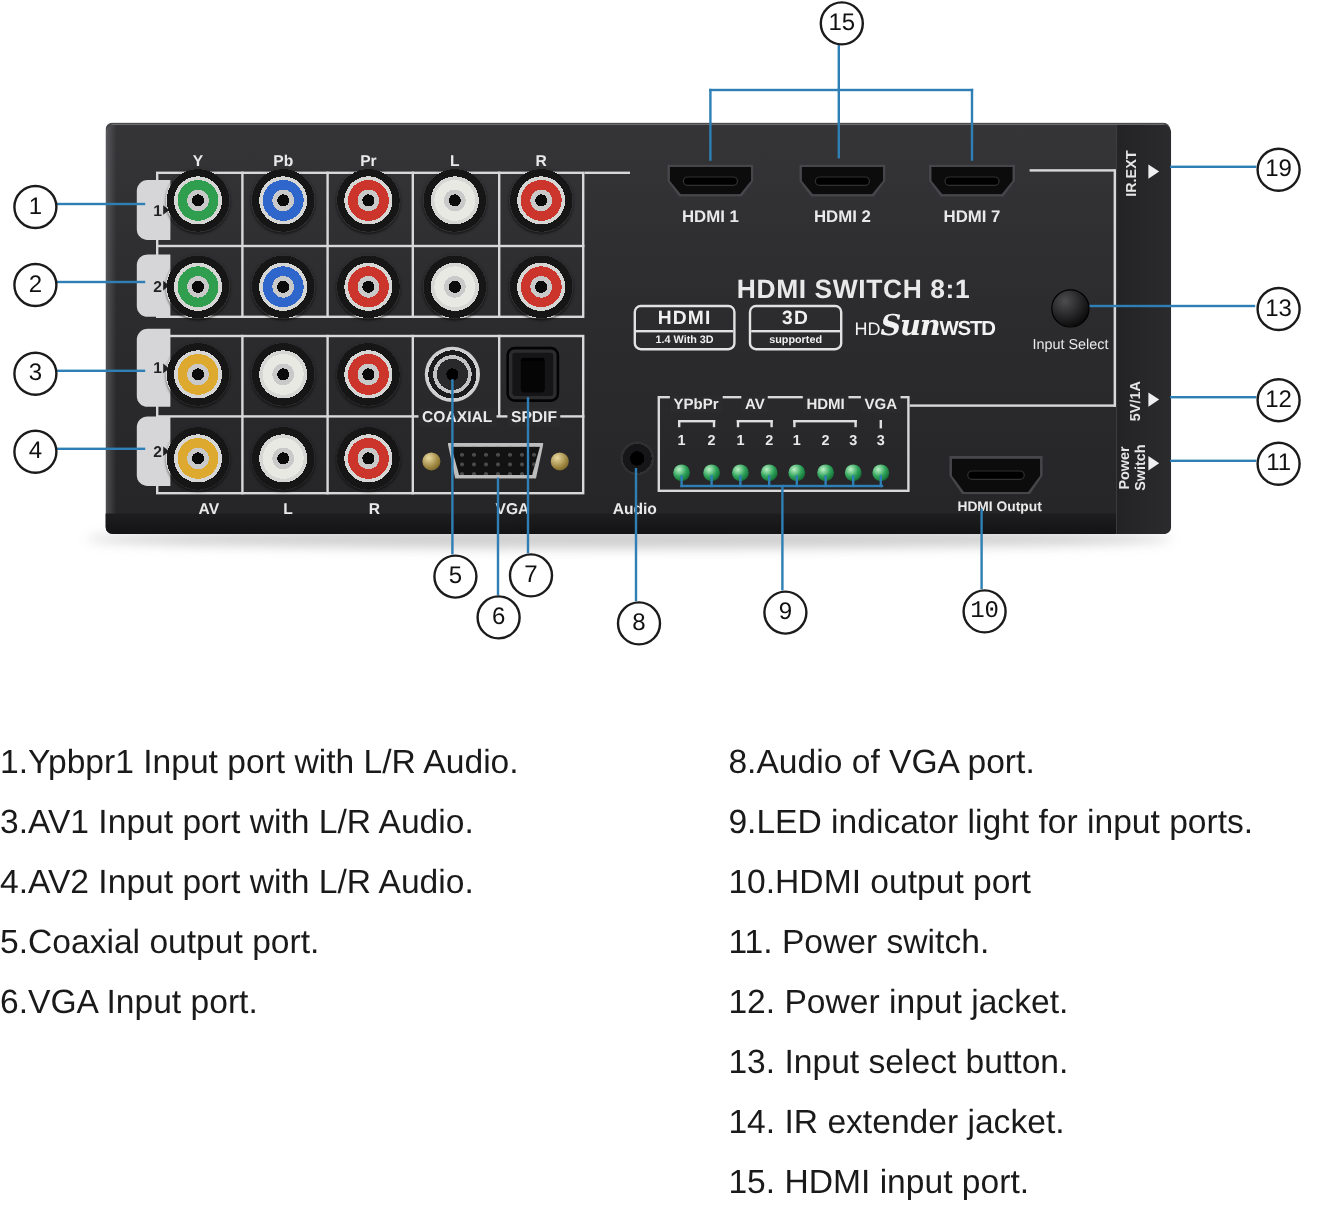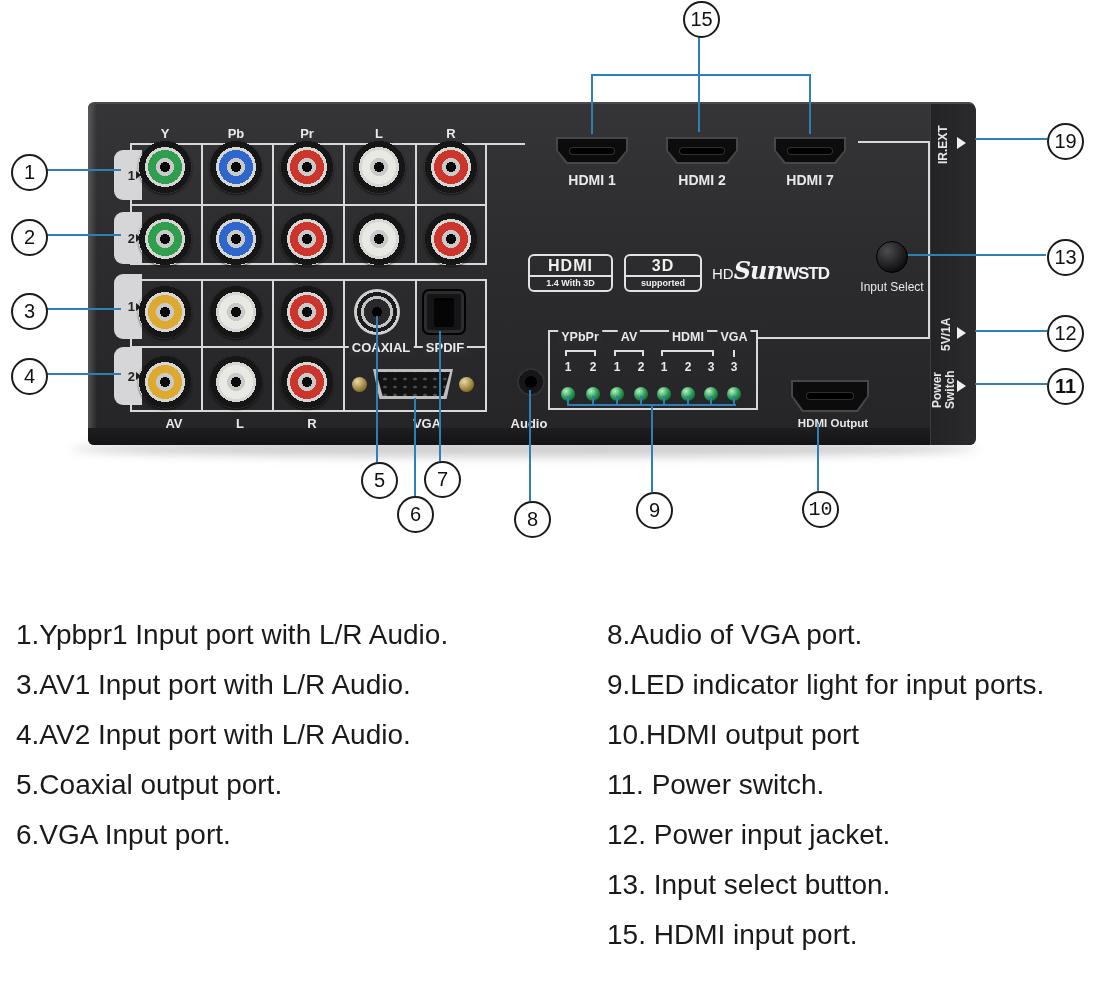--- a/index.html
+++ b/index.html
@@ -174,20 +174,21 @@
         <div class="hslot"></div>
       </div>
     <div class="hport" style="left:686px;top:33px;width:72px;height:27px;">
         <div class="hface"></div>
         <div class="hslot"></div>
       </div>
     <span class="dlabel" style="left:504px;top:68px;font-size:14px;">HDMI 1</span>
     <span class="dlabel" style="left:614px;top:68px;font-size:14px;">HDMI 2</span>
     <span class="dlabel" style="left:722px;top:68px;font-size:14px;">HDMI 7</span>
 
+    <span class="dlabel" style="left:526px;top:124px;font-size:22px;letter-spacing:.5px;transform:none;">HDMI SWITCH 8:1</span>
     <div class="badge" style="left:440px;top:150px;width:85px;">
       <div class="bt">HDMI</div>
       <div class="bb">1.4 With 3D</div>
     </div>
     <div class="badge" style="left:536px;top:150px;width:78px;">
       <div class="bt">3D</div>
       <div class="bb">supported</div>
     </div>
     <div class="brand" style="left:624px;top:152px;">
       <span class="b1">HD</span><span class="b2">Sun</span><span class="b3">WSTD</span>
@@ -273,36 +274,37 @@
   <div class="co" style="left:11px;top:154px;">1</div>
   <div class="co" style="left:11px;top:219px;">2</div>
   <div class="co" style="left:11px;top:293px;">3</div>
   <div class="co" style="left:11px;top:358px;">4</div>
   <div class="co" style="left:361px;top:462px;">5</div>
   <div class="co" style="left:397px;top:496px;">6</div>
   <div class="co" style="left:424px;top:461px;">7</div>
   <div class="co" style="left:514px;top:501px;">8</div>
   <div class="co" style="left:636px;top:492px;">9</div>
   <div class="co" style="left:802px;top:491px;font-family:Liberation Mono, monospace;">10</div>
-  <div class="co" style="left:1047px;top:368px;font-weight:bold;">11</div>
+  <div class="co" style="left:1047px;top:368px;">11</div>
   <div class="co" style="left:1047px;top:315px;">12</div>
   <div class="co" style="left:1047px;top:239px;">13</div>
   <div class="co" style="left:1047px;top:123px;">19</div>
   <div class="co" style="left:683px;top:1px;">15</div>
 
-  <div class="legend-col" style="left:16px;top:610px;">
+  <div class="legend-col" style="left:0;top:610px;">
     <div>1.Ypbpr1 Input port with L/R Audio.</div>
     <div>3.AV1 Input port with L/R Audio.</div>
     <div>4.AV2 Input port with L/R Audio.</div>
     <div>5.Coaxial output port.</div>
     <div>6.VGA Input port.</div>
   </div>
   <div class="legend-col" style="left:607px;top:610px;">
     <div>8.Audio of VGA port.</div>
     <div>9.LED indicator light for input ports.</div>
     <div>10.HDMI output port</div>
     <div>11. Power switch.</div>
     <div>12. Power input jacket.</div>
     <div>13. Input select button.</div>
+    <div>14. IR extender jacket.</div>
     <div>15. HDMI input port.</div>
   </div>
 
 </div>
 
 </body></html>

